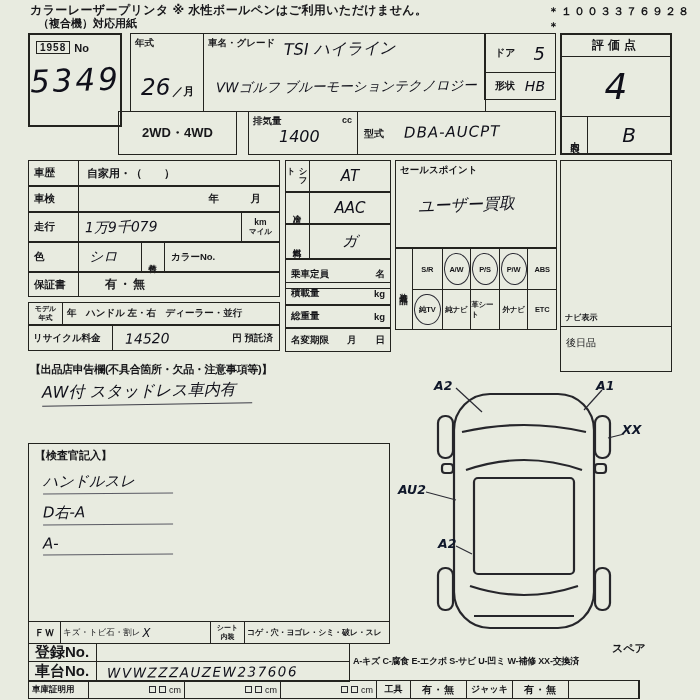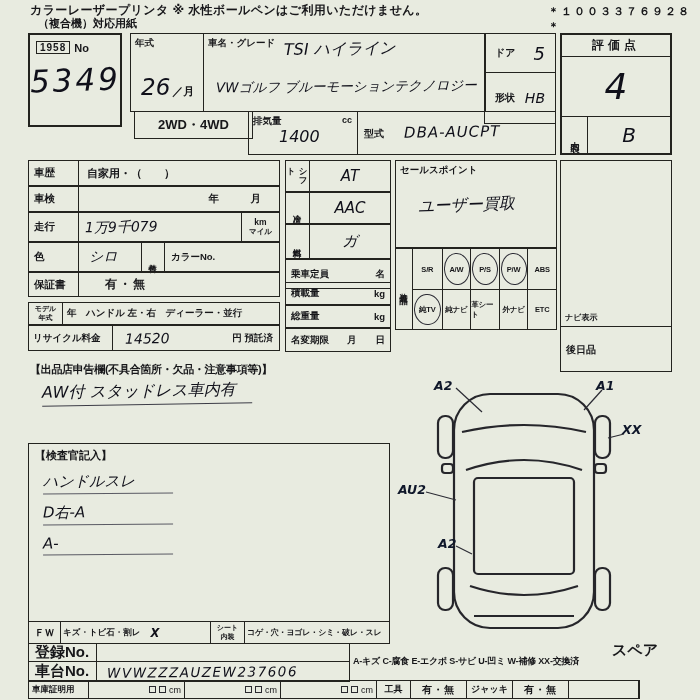--- a/index.html
+++ b/index.html
@@ -22,23 +22,23 @@
 .clab{position:absolute;left:4px;top:3px;font-size:9.5px;font-weight:bold}
 .e-year{left:130px;top:33px;width:74px;height:79px}
 .e-year .v{position:absolute;left:10px;bottom:10px;font-size:23px}
 .e-year .sfx{font-size:11px;font-weight:bold;font-style:normal;font-family:"Liberation Sans",sans-serif;margin-left:2px}
 .e-name{left:203px;top:33px;width:283px;height:79px}
 .e-name .g{position:absolute;left:80px;top:5px;font-size:16px;transform:rotate(-1deg)}
 .e-name .n{position:absolute;left:12px;top:44px;font-size:13.5px;transform:rotate(-.6deg)}
 .e-door{left:484px;top:33px;width:72px;height:40px;display:flex;align-items:center;justify-content:space-between;padding:0 10px}
 .e-door .dl,.e-shape .dl{font-size:10px;font-weight:bold}
 .e-door .hw{font-size:18px}
-.e-shape{left:484px;top:72px;width:72px;height:52px;display:flex;align-items:center;justify-content:space-between;padding:11px 10px}
+.e-shape{left:484px;top:72px;width:72px;height:28px;display:flex;align-items:center;justify-content:space-between;padding:11px 10px}
 .e-shape .hw{font-size:14px}
-.e-drive{left:134px;top:111px;width:119px;height:28px;display:flex;align-items:center;justify-content:center;font-size:13px;font-weight:bold}
+.e-drive{left:118px;top:111px;width:119px;height:44px;display:flex;align-items:center;justify-content:center;font-size:13px;font-weight:bold}
 .e-disp{left:248px;top:111px;width:110px;height:44px}
 .e-disp .unit{position:absolute;right:5px;top:3px;font-size:9px;font-weight:bold}
 .e-disp .v{position:absolute;left:30px;bottom:8px;font-size:16px}
 .e-model{left:357px;top:111px;width:199px;height:44px}
 .e-model .ml{position:absolute;left:6px;top:15px;font-size:10px;font-weight:bold}
 .e-model .v{position:absolute;left:46px;top:11px;font-size:15px;letter-spacing:1px;transform:rotate(-1deg)}
 
 .e-score{left:560px;top:33px;width:112px;height:122px;border-width:2px}
 .e-score .sh{height:22px;border-bottom:1.5px solid #23231f;display:flex;align-items:center;justify-content:center;font-size:12px;font-weight:bold;letter-spacing:4px}
 .e-score .sv{height:59px;display:flex;align-items:center;justify-content:center;font-size:36px}
@@ -90,43 +90,43 @@
 .e-equip .eqlab{width:17px;border-right:1.4px solid #23231f;writing-mode:vertical-rl;text-orientation:upright;font-size:8.5px;font-weight:bold;display:flex;align-items:center;justify-content:center;letter-spacing:2px}
 .egrid{flex:1;display:grid;grid-template-columns:repeat(5,1fr);grid-template-rows:1fr 1fr}
 .ecell{position:relative;display:flex;align-items:center;justify-content:center;font-size:7.5px;font-weight:bold;border-left:1px solid #23231f;border-top:1px solid #23231f;letter-spacing:-.2px;overflow:hidden}
 .ecell:nth-child(-n+5){border-top:none}
 .ecell:nth-child(5n+1){border-left:none}
 .ecell.circled::after{content:"";position:absolute;left:1px;right:1px;top:4px;bottom:4px;border:1.4px solid #2c2c35;border-radius:50%;transform:rotate(-5deg)}
 
 .e-rbox{left:560px;top:160px;width:112px;height:167px}
 .e-rbox .navi{position:absolute;left:4px;bottom:3px;font-size:8px;font-weight:bold}
 .e-later{left:560px;top:326px;width:112px;height:46px}
-.e-later .lt{font-size:10px;font-weight:bold;margin:16px 0 0 5px}
+.e-later .lt{font-size:10px;font-weight:normal;margin:9px 0 0 5px}
 
 .e-sellerh{left:30px;top:362px;font-size:11px;font-weight:bold;letter-spacing:-.3px}
 .e-sellern{left:42px;top:381px;font-size:16px;border-bottom:1.3px solid #3c3c46;padding:0 16px 2px 0;transform:rotate(-1deg)}
 
 .e-insp{left:28px;top:443px;width:362px;height:179px}
 .e-insp .ih{font-size:11px;font-weight:bold;margin:4px 0 0 6px}
 .e-insp .iline{width:max-content;min-width:130px;font-size:15px;margin:9px 0 0 14px;padding:0 26px 2px 0;border-bottom:1.2px solid #5a5a64;transform:rotate(-.5deg)}
 
 .e-diag{left:398px;top:378px;width:252px;height:262px}
 .e-diag svg{position:absolute;left:0;top:0}
 .ann{position:absolute;font-family:"DejaVu Sans",sans-serif;font-style:italic;font-weight:bold;font-size:12.5px;color:#0f172a}
 .ann0{left:36px;top:0}
 .ann1{left:198px;top:0}
 .ann2{left:224px;top:44px}
 .ann3{left:0;top:104px}
 .ann4{left:40px;top:158px}
-.e-spare{left:612px;top:641px;font-size:15px;font-weight:bold}
+.e-spare{left:612px;top:641px;font-size:11px;font-weight:bold}
 
 .e-fw{left:28px;top:621px;width:362px;height:23px;display:flex;align-items:stretch}
 .e-fw .fc{display:flex;align-items:center;border-right:1.2px solid #23231f;padding:0 2px}
 .e-fw .f1{width:32px;justify-content:center;font-weight:bold;font-size:10px}
-.e-fw .f2{width:150px;font-size:8.5px;font-weight:bold;gap:10px}
+.e-fw .f2{width:150px;font-size:8.5px;font-weight:normal;gap:2px}
 .e-fw .f2 .hw{font-size:11.5px}
 .e-fw .f3{width:34px;flex-direction:column;justify-content:center;font-size:7px;line-height:1.2;font-weight:bold}
 .e-fw .f4{flex:1;border-right:none;font-size:8px;font-weight:bold;letter-spacing:-.2px}
 
 .e-reg{left:28px;top:643px;width:322px;height:19px;display:flex;align-items:center}
 .e-chassis{left:28px;top:661px;width:322px;height:21px;display:flex;align-items:center}
 .rgl{width:68px;align-self:stretch;display:flex;align-items:center;padding-left:6px;border-right:1.2px solid #23231f;font-size:15px;font-weight:bold}
 .chv{font-size:13.5px;letter-spacing:1.5px;padding-left:10px;transform:rotate(-.5deg)}
 
 .e-legend{left:353px;top:655px;font-size:9px;font-weight:bold;letter-spacing:-.2px;width:330px}

